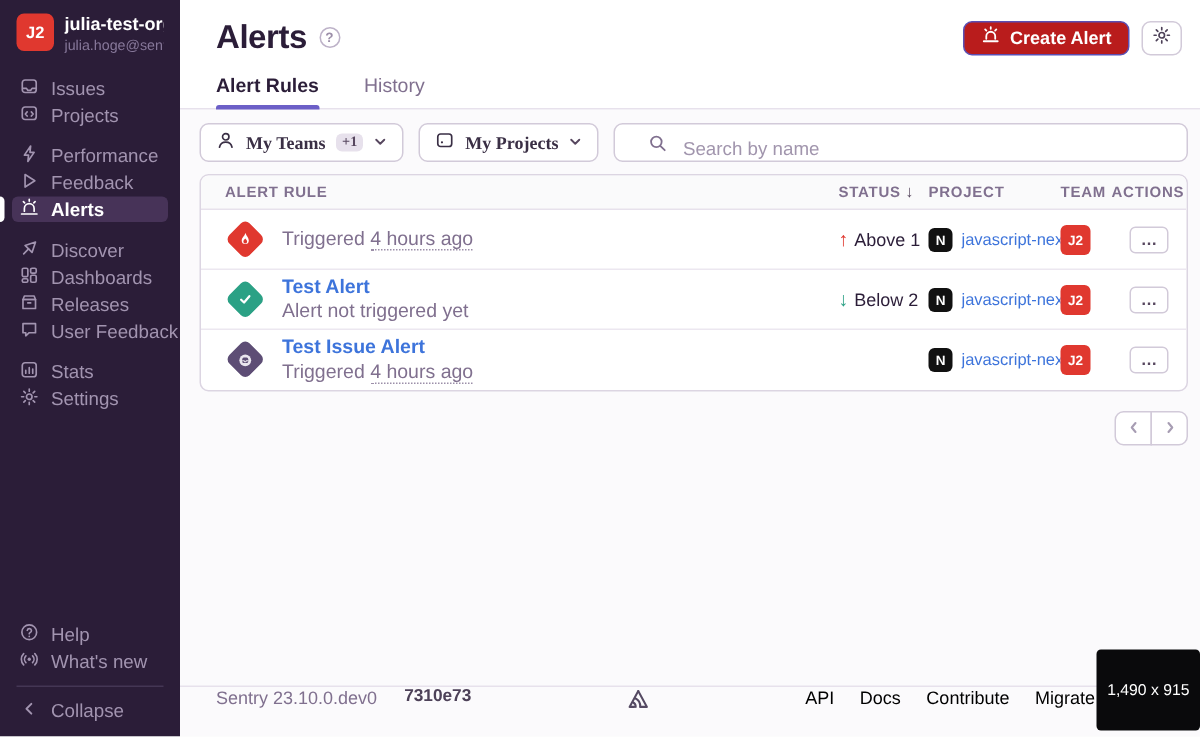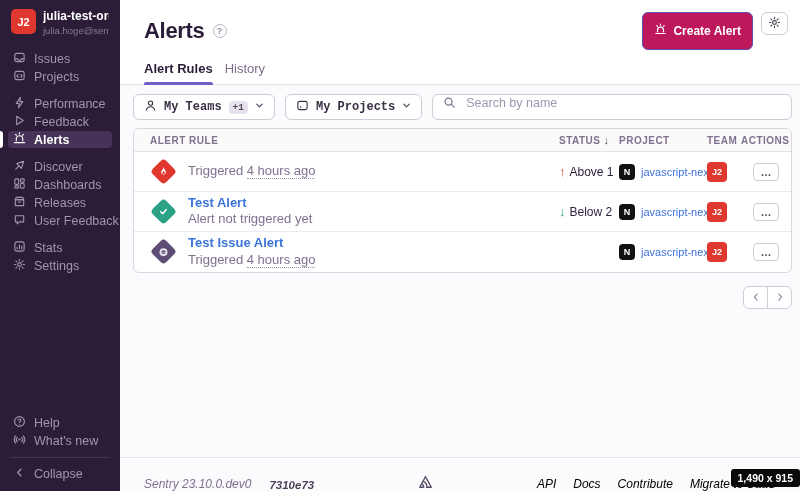--- a/index.html
+++ b/index.html
@@ -31,43 +31,43 @@
 
   
   .main { flex:1; min-width:0; display:flex; flex-direction:column; position:relative; background:#fbfafc; }
   .top { background:#fff; padding:12px 12px 0 24px; }
   .title-row { display:flex; align-items:center; }
   .page-title { font-size:22px; font-weight:700; color:#2b1d38; letter-spacing:-0.3px; }
   .help-circle { width:14px; height:14px; border:1px solid #bdb2c8; border-radius:50%;
                  color:#9c8fa9; font-size:9px; font-weight:700; display:flex; align-items:center;
                  justify-content:center; margin-left:8px; }
   .actions { margin-left:auto; display:flex; gap:8px; align-items:flex-start; }
-  .create-btn { background:#be185d; color:#fff; border:1px solid #5b4fb3; border-radius:6px;
-                font-size:12px; font-weight:700; padding:0 11px; height:38px; display:flex;
+  .create-btn { background:#b91c1c; color:#fff; border:1px solid #5b4fb3; border-radius:6px;
+                font-size:12px; font-weight:700; padding:0 11px; height:23px; display:flex;
                 align-items:center; gap:6px; cursor:pointer; font-family:inherit; }
   .gear-btn { background:#fff; border:1px solid #d2cad9; border-radius:6px; width:27px; height:23px;
               display:flex; align-items:center; justify-content:center; color:#4d4158; cursor:pointer; }
-  .tabs { display:flex; gap:12px; margin:11px -12px 0 -24px; padding:0 0 0 24px;
+  .tabs { display:flex; gap:30px; margin:11px -12px 0 -24px; padding:0 0 0 24px;
           border-bottom:1px solid #e7e1ec; }
   .tab { font-size:13px; color:#80708f; padding-bottom:8px; position:relative; cursor:pointer; }
   .tab.active { color:#2b1d38; font-weight:700; }
   .tab.active::after { content:""; position:absolute; left:0; right:0; bottom:-1px; height:3px;
                        background:#6c5fc7; border-radius:2px 2px 0 0; }
 
   
   .content { flex:1; padding:9px 8px 0 13px; display:flex; flex-direction:column; }
   .filter-row { display:flex; gap:10px; }
   .filter-btn { background:#fff; border:1px solid #d2cad9; border-radius:6px; height:26px;
                 display:flex; align-items:center; gap:7px; padding:0 10px; font-size:12px;
-                font-weight:700; color:#3a2f45; cursor:pointer; font-family:Liberation Mono, monospace; }
+                font-weight:700; color:#3a2f45; cursor:pointer; font-family:Liberation Serif, serif; }
   .badge { background:#e7e1ec; border-radius:4px; font-size:9.5px; font-weight:700;
            color:#57475f; padding:1px 4px; }
   .chev { color:#57475f; }
   .search { flex:1; background:#fff; border:1px solid #d2cad9; border-radius:6px; height:26px;
-            display:flex; align-items:flex-start; gap:8px; padding:0 10px; }
+            display:flex; align-items:flex-end; gap:8px; padding:0 22px; }
   .search input { border:0; outline:0; flex:1; font-size:12.5px; color:#2b1d38;
                   background:transparent; font-family:inherit; }
   .search input::placeholder { color:#a195ad; }
 
   .panel { margin-top:8px; background:#fff; border:1px solid #dcd5e2; border-radius:6px; overflow:hidden; }
   .grid { display:grid; grid-template-columns:1fr 60px 88px 34px 50px; align-items:center; }
   .thead { background:#fafafb; border-bottom:1px solid #e7e1ec; height:23px; }
   .th { font-size:10px; font-weight:700; letter-spacing:0.5px; color:#80708f; display:flex;
         align-items:center; gap:3px; }
   .th:first-child { padding-left:16px; }
@@ -101,28 +101,28 @@
               color:#57475f; font-size:11px; font-weight:700; line-height:0; display:flex;
               align-items:center; justify-content:center; cursor:pointer; font-family:inherit; }
 
   .pager { display:flex; justify-content:flex-end; margin-top:13px; }
   .pager-btn { width:25px; height:23px; background:#fff; border:1px solid #d2cad9; display:flex;
                align-items:center; justify-content:center; color:#a79db3; cursor:pointer; }
   .pager-btn.prev { border-radius:6px 0 0 6px; }
   .pager-btn.next { border-radius:0 6px 6px 0; margin-left:-1px; }
 
   
-  .footer { height:34px; border-top:1px solid #e7e1ec; display:flex; align-items:flex-end;
-            padding:0 24px; font-size:12px; color:#80708f; background:#fbfafc;font-style:italic; }
+  .footer { height:34px; border-top:1px solid #e7e1ec; display:flex; align-items:flex-start;
+            padding:0 24px; font-size:12px; color:#80708f; background:#fbfafc; }
   .build { color:#4d4158; font-weight:700; margin-left:18px; font-size:11.5px; }
   .footer-logo { flex:1; display:flex; justify-content:center; color:#554a63; }
   .footer-links { display:flex; gap:17px; }
   .footer-link { color:#000000; cursor:pointer; white-space:nowrap; }
   .res-overlay { position:absolute; right:0; bottom:4px; background:#0a0a0c; color:#fff;
-                 font-size:10.5px; font-weight:700; padding:3px 7px; border-radius:3px; z-index:9; }
+                 font-size:10.5px; font-weight:400; padding:21px 7px; border-radius:3px; z-index:9; }
 </style>
 </head>
 <body>
 
 <div class="app">
 
   <div class="sidebar">
     <div class="org">
       <div class="org-avatar">J2</div>
       <div class="org-meta">

